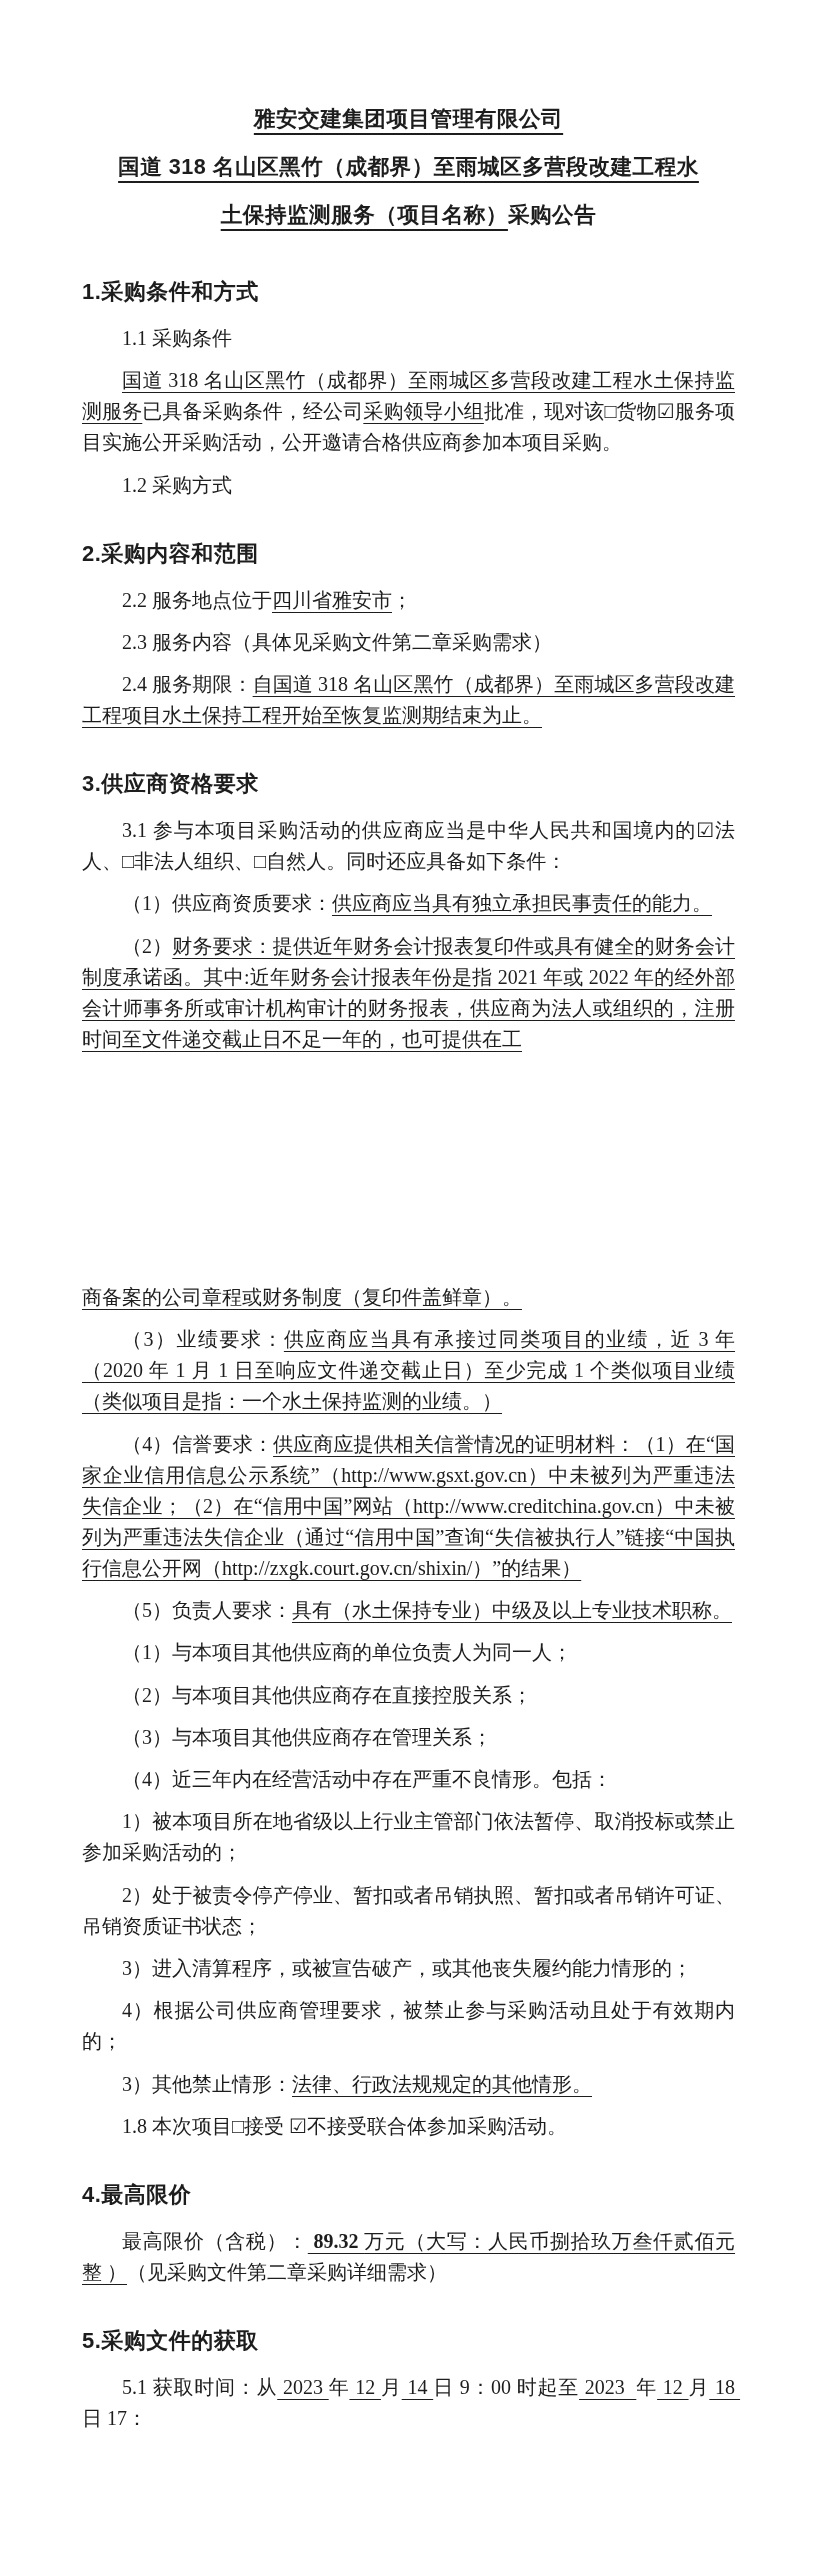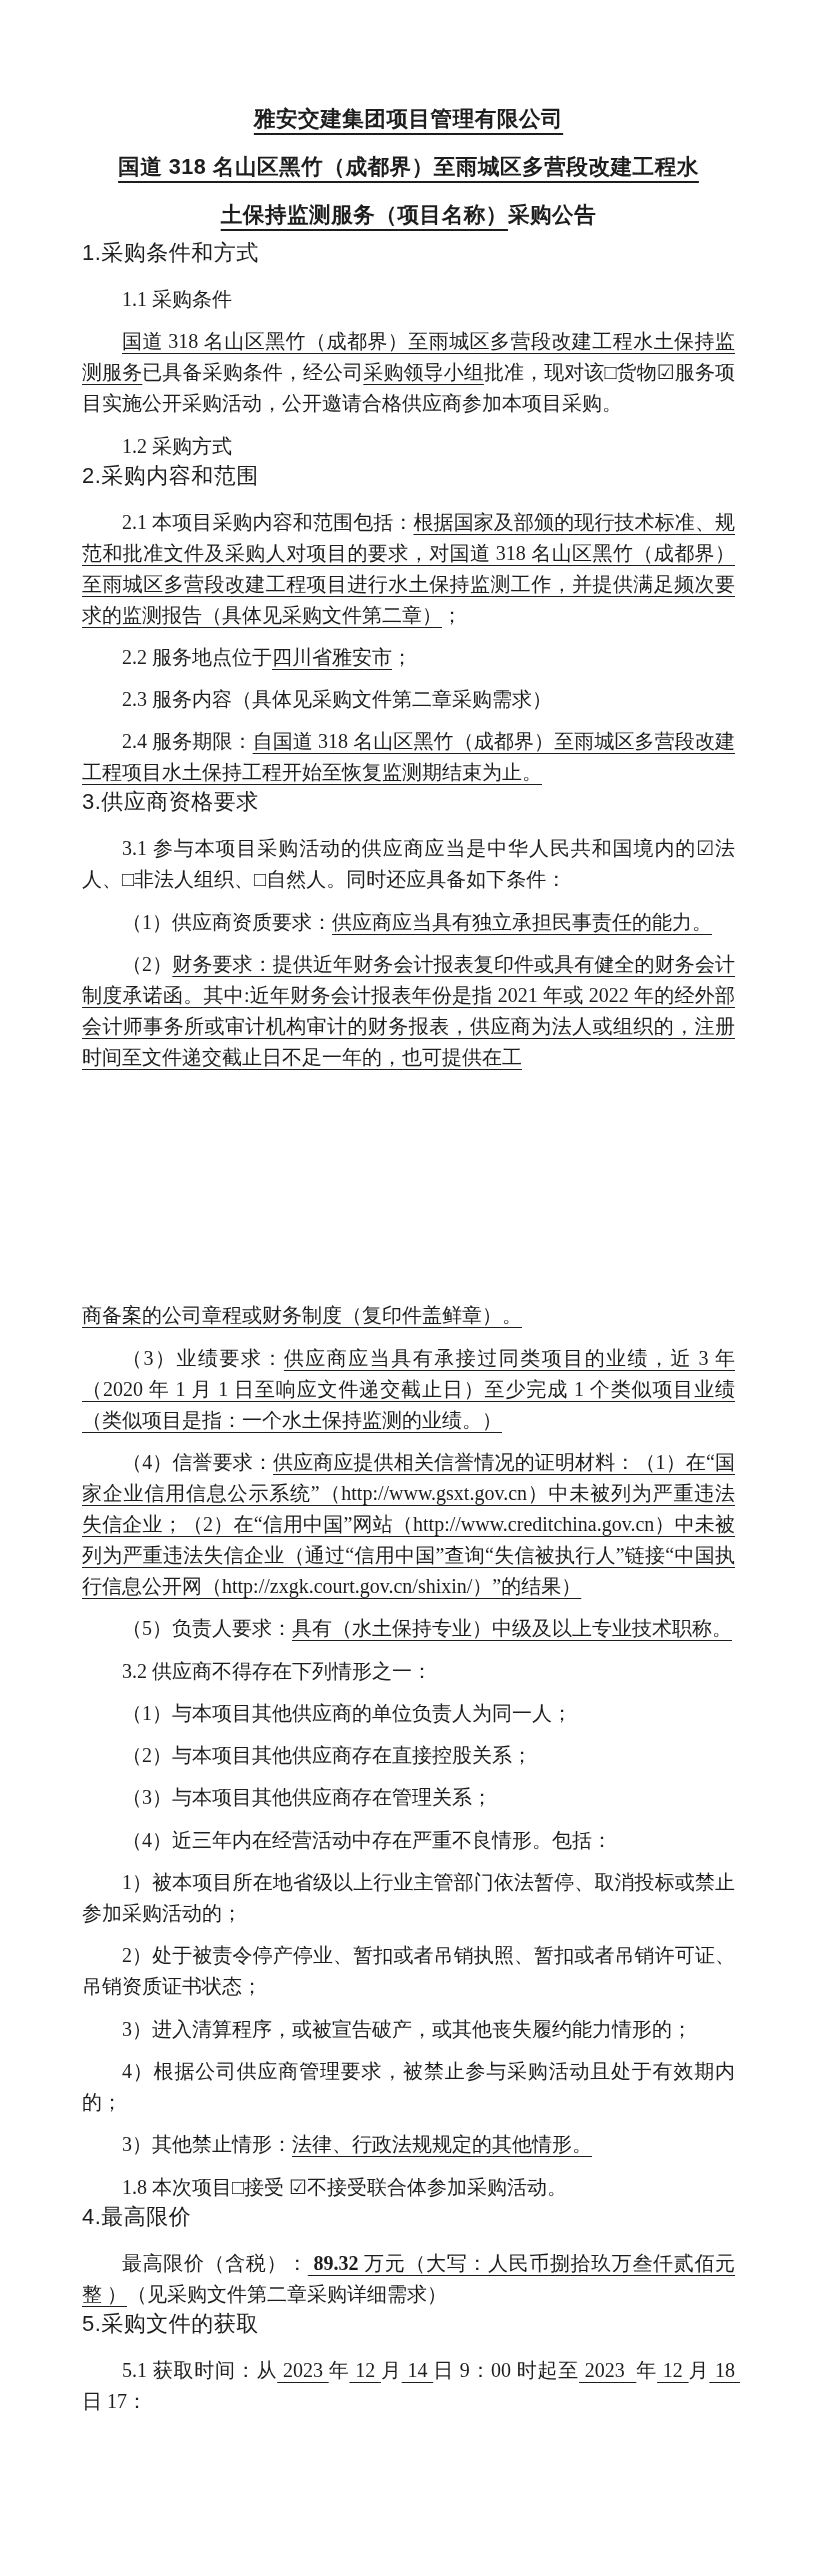--- a/index.html
+++ b/index.html
@@ -9,22 +9,22 @@
     color:#1d1d1d;
     font-family:"Liberation Serif", serif;
   }
   .doc { padding:95px 83px 0 82px; }
   .title {
     font-family:"Liberation Sans", sans-serif; font-weight:bold;
     font-size:21.6px; line-height:48px; text-align:center; letter-spacing:0.5px;
   }
   .title .u { text-underline-offset:6.7px; text-decoration-thickness:1.5px; }
   .h1 {
-    font-family:"Liberation Sans", sans-serif; font-weight:normal;
-    font-size:22px; line-height:1.25; margin-bottom:17.5px;
+    font-family:"Liberation Sans", sans-serif; font-weight:bold;
+    font-size:22px; line-height:1.25; margin-top:39px; margin-bottom:17.5px;
     letter-spacing:0.5px;
   }
   .p { font-size:20px; line-height:1.55; margin-top:11.3px; text-align:justify; }
   .ind { text-indent:2em; }
   .seg { white-space:pre-wrap; }
   .u { text-decoration:underline; text-underline-offset:4.6px; text-decoration-thickness:1px; }
   .b { font-weight:bold; }
 </style>
 </head>
 <body>
@@ -32,34 +32,32 @@
 <div class="doc">
   <div>
       <div class="title"><span class="seg u">雅安交建集团项目管理有限公司</span></div>
       <div class="title"><span class="seg u">国道 318 名山区黑竹（成都界）至雨城区多营段改建工程水</span></div>
       <div class="title"><span class="seg u">土保持监测服务（项目名称）</span><span class="seg">采购公告</span></div>
       <div class="h1"><span class="seg">1.采购条件和方式</span></div>
       <div class="p ind"><span class="seg">1.1 采购条件</span></div>
       <div class="p ind"><span class="seg u">国道 318 名山区黑竹（成都界）至雨城区多营段改建工程水土保持监测服务</span><span class="seg">已具备采购条件，经公司</span><span class="seg u">采购领导小组</span><span class="seg">批准，现对该□货物☑服务项目实施公开采购活动，公开邀请合格供应商参加本项目采购。</span></div>
       <div class="p ind"><span class="seg">1.2 采购方式</span></div>
       <div class="h1"><span class="seg">2.采购内容和范围</span></div>
-      <div class="p ind"><span class="seg">2.1 本项目采购内容和范围包括：</span><span class="seg u">根据国家及部颁的现行技术标准、规范和批准文件及采购人对项目的要求，对国道 318 名山区黑竹（成都界）至雨城区多营段改建工程项目进行水土保持监测工作，并提供满足频次要求的监测报告（具体见采购文件第二章）</span><span class="seg">；</span></div>
       <div class="p ind"><span class="seg">2.2 服务地点位于</span><span class="seg u">四川省雅安市</span><span class="seg">；</span></div>
       <div class="p ind"><span class="seg">2.3 服务内容（具体见采购文件第二章采购需求）</span></div>
       <div class="p ind"><span class="seg">2.4 服务期限：</span><span class="seg u">自国道 318 名山区黑竹（成都界）至雨城区多营段改建工程项目水土保持工程开始至恢复监测期结束为止。</span></div>
       <div class="h1"><span class="seg">3.供应商资格要求</span></div>
       <div class="p ind"><span class="seg">3.1 参与本项目采购活动的供应商应当是中华人民共和国境内的☑法人、□非法人组织、□自然人。同时还应具备如下条件：</span></div>
       <div class="p ind"><span class="seg">（1）供应商资质要求：</span><span class="seg u">供应商应当具有独立承担民事责任的能力。</span></div>
       <div class="p ind"><span class="seg">（2）</span><span class="seg u">财务要求：提供近年财务会计报表复印件或具有健全的财务会计制度承诺函。其中:近年财务会计报表年份是指 2021 年或 2022 年的经外部会计师事务所或审计机构审计的财务报表，供应商为法人或组织的，注册时间至文件递交截止日不足一年的，也可提供在工</span></div>
       <div class="gap" style="height: 216px;"></div>
       <div class="p"><span class="seg u">商备案的公司章程或财务制度（复印件盖鲜章）。</span></div>
       <div class="p ind"><span class="seg">（3）业绩要求：</span><span class="seg u">供应商应当具有承接过同类项目的业绩，近 3 年（2020 年 1 月 1 日至响应文件递交截止日）至少完成 1 个类似项目业绩（类似项目是指：一个水土保持监测的业绩。）</span></div>
       <div class="p ind"><span class="seg">（4）信誉要求：</span><span class="seg u">供应商应提供相关信誉情况的证明材料：（1）在“国家企业信用信息公示系统”（http://www.gsxt.gov.cn）中未被列为严重违法失信企业；（2）在“信用中国”网站（http://www.creditchina.gov.cn）中未被列为严重违法失信企业（通过“信用中国”查询“失信被执行人”链接“中国执行信息公开网（http://zxgk.court.gov.cn/shixin/）”的结果）</span></div>
       <div class="p ind"><span class="seg">（5）负责人要求：</span><span class="seg u">具有（水土保持专业）中级及以上专业技术职称。</span></div>
-      <div class="p ind"><span class="seg">3.2 供应商不得存在下列情形之一：</span></div>
       <div class="p ind"><span class="seg">（1）与本项目其他供应商的单位负责人为同一人；</span></div>
       <div class="p ind"><span class="seg">（2）与本项目其他供应商存在直接控股关系；</span></div>
       <div class="p ind"><span class="seg">（3）与本项目其他供应商存在管理关系；</span></div>
       <div class="p ind"><span class="seg">（4）近三年内在经营活动中存在严重不良情形。包括：</span></div>
       <div class="p ind"><span class="seg">1）被本项目所在地省级以上行业主管部门依法暂停、取消投标或禁止参加采购活动的；</span></div>
       <div class="p ind"><span class="seg">2）处于被责令停产停业、暂扣或者吊销执照、暂扣或者吊销许可证、吊销资质证书状态；</span></div>
       <div class="p ind"><span class="seg">3）进入清算程序，或被宣告破产，或其他丧失履约能力情形的；</span></div>
       <div class="p ind"><span class="seg">4）根据公司供应商管理要求，被禁止参与采购活动且处于有效期内的；</span></div>
       <div class="p ind"><span class="seg">3）其他禁止情形：</span><span class="seg u">法律、行政法规规定的其他情形。</span></div>
       <div class="p ind"><span class="seg">1.8 本次项目□接受 ☑不接受联合体参加采购活动。</span></div>

